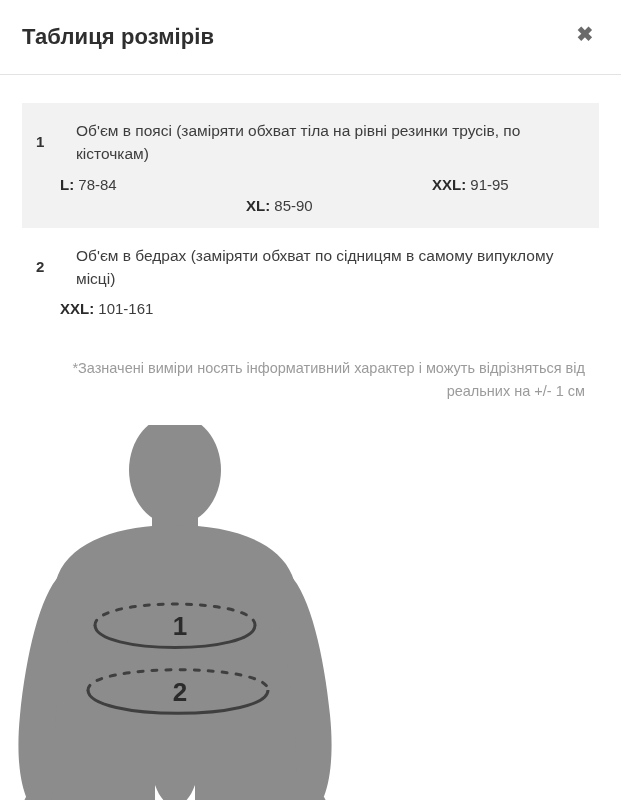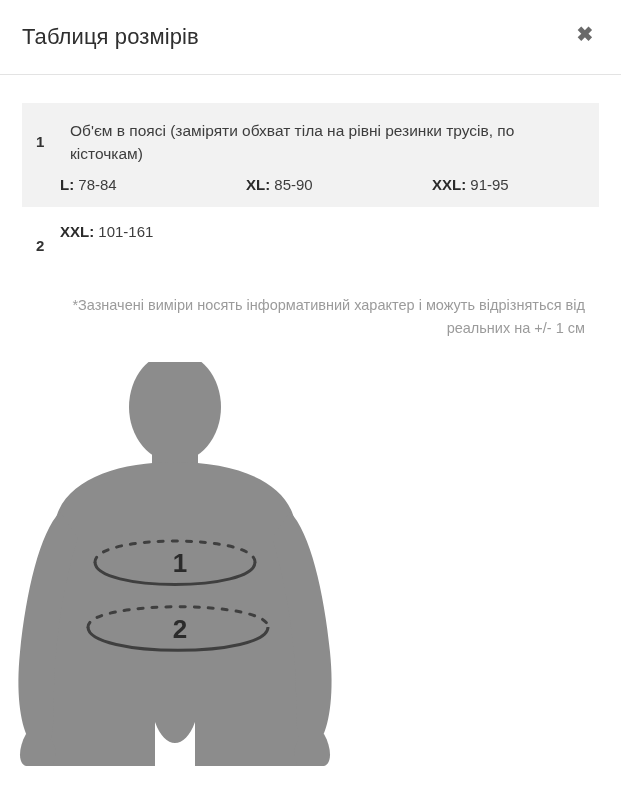--- a/index.html
+++ b/index.html
@@ -21,21 +21,21 @@
   .modal-header {
     position: relative;
     height: 75px;
     border-bottom: 1px solid #e3e3e3;
     display: flex;
     align-items: center;
     padding: 0 22px;
   }
   .modal-title {
     font-size: 22px;
-    font-weight: normal;
+    font-weight: bold;
     color: #2f2f2f;
     letter-spacing: 0.1px;
   }
   .close-btn {
     position: absolute;
     right: 22px;
     top: 20px;
     width: 28px;
     height: 28px;
     display: flex;
@@ -74,32 +74,32 @@
     padding-top: 14px;
     text-align: left;
   }
   .row-content {
     flex: 1 1 auto;
   }
   .row-desc {
     font-size: 15.5px;
     line-height: 1.5;
     color: #3d3d3d;
-    margin: 0 0 10px 10px;
+    margin: 0 0 10px 16px;
   }
   .sizes {
     display: flex;
     font-size: 15px;
     color: #3d3d3d;
   }
   .size-cell {
     flex: 0 0 auto;
   }
   .size-cell.c1 { width: 186px; }
-  .size-cell.c2 { width: 186px; }
+  .size-cell.c2 { width: 186px; margin-top: 21px; }
   .size-cell.c3 { width: 150px; }
   .size-label {
     font-weight: bold;
     color: #2b2b2b;
   }
 
   .note {
     margin: 26px 14px 0 14px;
     font-size: 14.5px;
     line-height: 1.6;
@@ -146,20 +146,21 @@
           <span class="size-label">XXL:</span>
           <span>91-95</span>
         </div>
       </div>
     </div>
   </div>
 
   <div class="measure-row">
     <div class="row-num">2</div>
     <div class="row-content">
+      <p class="row-desc">Об'єм в бедрах (заміряти обхват по сідницям в самому випуклому місці)</p>
       <div class="sizes">
         <div class="size-cell c3">
           <span class="size-label">XXL:</span>
           <span>101-161</span>
         </div>
       </div>
     </div>
   </div>
 
   <p class="note">*Зазначені виміри носять інформативний характер і можуть відрізняться від реальних на +/- 1 см</p>

